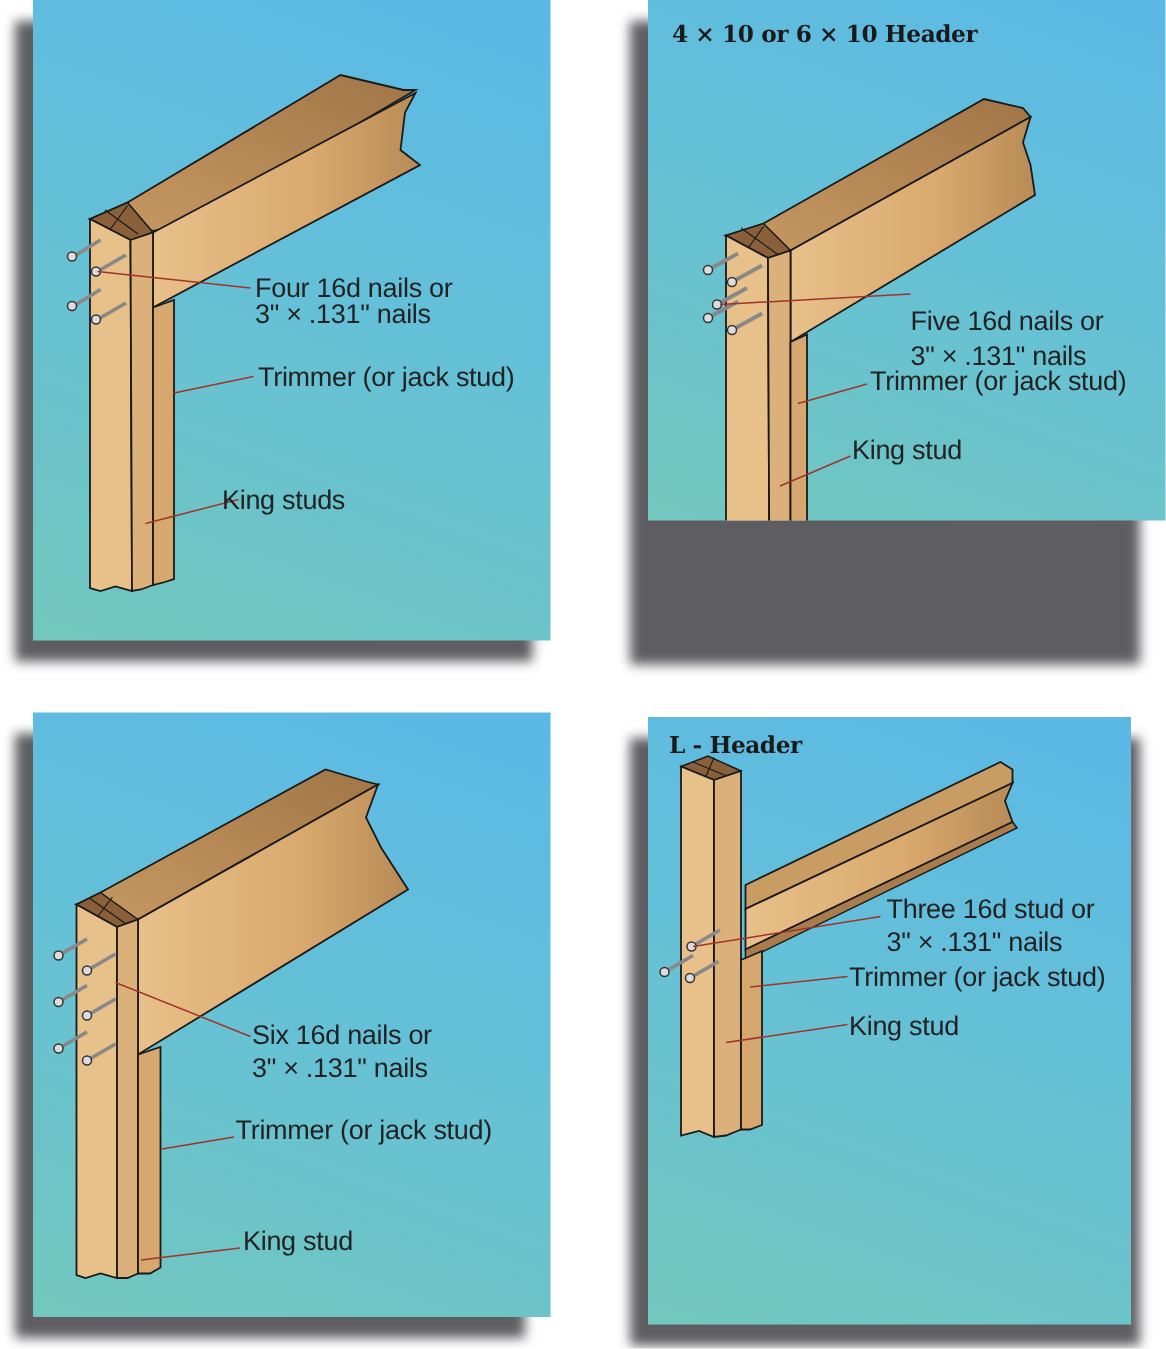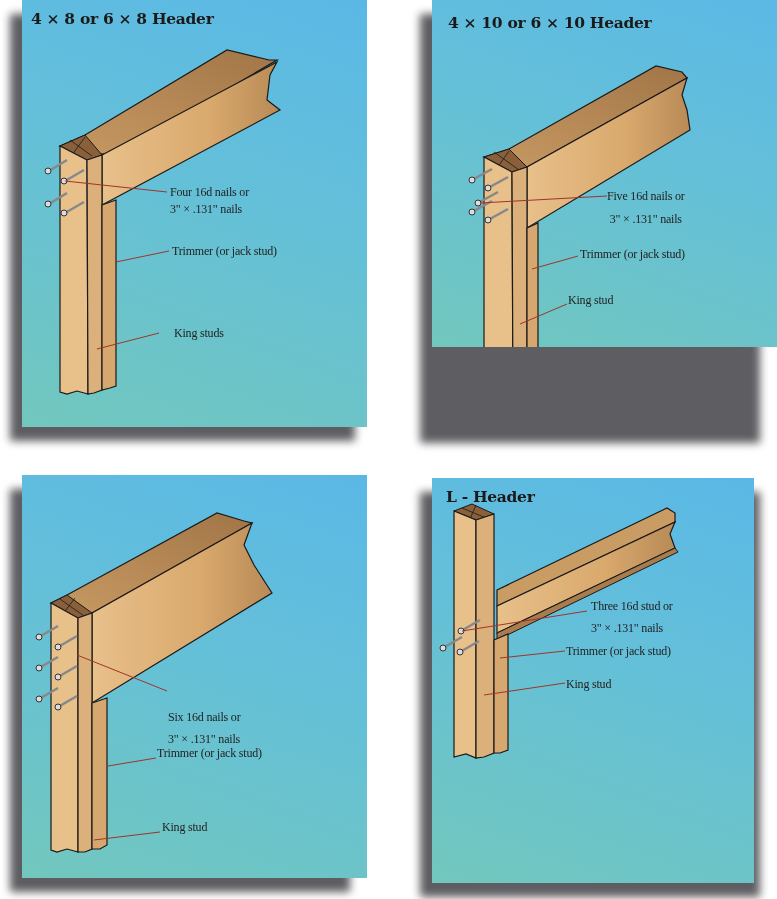--- a/index.html
+++ b/index.html
@@ -1,21 +1,21 @@
 <!DOCTYPE html>
 <html><head>
 <meta charset="utf-8">
 <style>
   html, body { margin:0; padding:0; background:#ffffff; }
   body { width:777px; height:899px; position:relative; overflow:hidden; font-family:"DejaVu Serif", serif; }
   .panel { position:absolute; overflow:visible; }
   .shadow { position:absolute; background:#5e5e62; filter:blur(4px); }
   .card { position:absolute; inset:0; background:linear-gradient(200deg,#5bb8e6 0%,#64c0d8 45%,#72c7bd 100%); overflow:hidden; }
   .title { position:absolute; left:9px; top:9px; font-family:"DejaVu Serif", serif; font-weight:bold; font-size:15.5px; color:#1a1a1a; letter-spacing:-0.3px; white-space:nowrap; }
-  .label { position:absolute; font-family:Liberation Serif, serif; font-size:12px; color:#222; line-height:17px; white-space:nowrap; letter-spacing:-0.2px; }
+  .label { position:absolute; font-family:Liberation Sans, sans-serif; font-size:18px; color:#222; line-height:17px; white-space:nowrap; letter-spacing:-0.2px; }
   svg { position:absolute; left:0; top:0; }
 </style>
 </head>
 <body>
 
 <div class="panel" style="left:22px;top:0;width:345px;height:427px;">
   <div class="shadow" style="left:-12px;top:14px;width:345px;height:427px;"></div>
   <div class="card">
     <svg width="345" height="427">
       <defs>
@@ -54,27 +54,26 @@
         <line x1="43" y1="213" x2="62" y2="202" stroke-width="2.5" stroke="#888"></line>
           <circle cx="42" cy="213" r="3"></circle>
       </g>
 
       <g stroke="#a0342a" stroke-width="1">
         <line x1="43" y1="181" x2="145" y2="192"></line>
         <line x1="94" y1="262" x2="147" y2="251"></line>
         <line x1="75" y1="349" x2="137" y2="333"></line>
       </g>
     </svg>
-    <div class="title">4 × 8 or 6 × 8 Header</div>
     <div class="label" style="left:148px;top:184px;">
       <div>Four 16d nails or</div>
       <div>3" × .131" nails</div>
     </div>
     <div class="label" style="left:150px;top:243px;">Trimmer (or jack stud)</div>
-    <div class="label" style="left:152px;top:325px;">King studs</div>
+    <div class="label" style="left:126px;top:325px;">King studs</div>
   </div>
 </div>
 
 <div class="panel" style="left:432px;top:0;width:345px;height:347px;padding-left:36px;">
   <div class="shadow" style="left:-12px;top:14px;width:340px;height:429px;"></div>
   <div class="card">
     <svg width="345" height="429">
       <polygon points="52,157 77,149 224,66 250,72 255,78 95,167" fill="url(#woodTop)" stroke="#1a1a1a" stroke-width="1.2"></polygon>
       <polygon points="95,167 255,78 250,95 255,110 258,130 95,228" fill="url(#woodA)" stroke="#1a1a1a" stroke-width="1.2"></polygon>
       <polygon points="52,157 77,149 95,167 80,172" fill="#8a603a" stroke="#1a1a1a" stroke-width="1"></polygon>
@@ -95,21 +94,21 @@
         <line x1="56" y1="220" x2="76" y2="209" stroke-width="2.5" stroke="#888"></line>
           <circle cx="56" cy="220" r="3"></circle>
       </g>
       <g stroke="#a0342a" stroke-width="1">
         <line x1="48" y1="203" x2="175" y2="196"></line>
         <line x1="100" y1="269" x2="146" y2="256"></line>
         <line x1="88" y1="324" x2="135" y2="304"></line>
       </g>
     </svg>
     <div class="title" style="left:16px;top:13px;">4 × 10 or 6 × 10 Header</div>
-    <div class="label" style="left:175px;top:185px;line-height:23px;text-align:center;">
+    <div class="label" style="left:175px;top:203px;line-height:23px;">
       <div>Five 16d nails or</div>
       <div>3" × .131" nails</div>
     </div>
     <div class="label" style="left:148px;top:246px;">Trimmer (or jack stud)</div>
     <div class="label" style="left:136px;top:292px;">King stud</div>
   </div>
 </div>
 
 <div class="panel" style="left:22px;top:475px;width:345px;height:403px;">
   <div class="shadow" style="left:-12px;top:14px;width:340px;height:403px;"></div>
@@ -136,21 +135,21 @@
           <circle cx="17" cy="224" r="3"></circle>
         <line x1="36" y1="232" x2="55" y2="221" stroke-width="2.5" stroke="#888"></line>
           <circle cx="36" cy="232" r="3"></circle>
       </g>
       <g stroke="#a0342a" stroke-width="1">
         <line x1="55" y1="180" x2="145" y2="216"></line>
         <line x1="86" y1="291" x2="134" y2="283"></line>
         <line x1="72" y1="365" x2="138" y2="357"></line>
       </g>
     </svg>
-    <div class="label" style="left:146px;top:204px;line-height:22px;margin-top:27px;">
+    <div class="label" style="left:146px;top:204px;line-height:22px;">
       <div>Six 16d nails or</div>
       <div>3" × .131" nails</div>
     </div>
     <div class="label" style="left:135px;top:270px;">Trimmer (or jack stud)</div>
     <div class="label" style="left:140px;top:344px;">King stud</div>
   </div>
 </div>
 
 <div class="panel" style="left:432px;top:478px;width:322px;height:405px;">
   <div class="shadow" style="left:-12px;top:14px;width:340px;height:405px;"></div>

